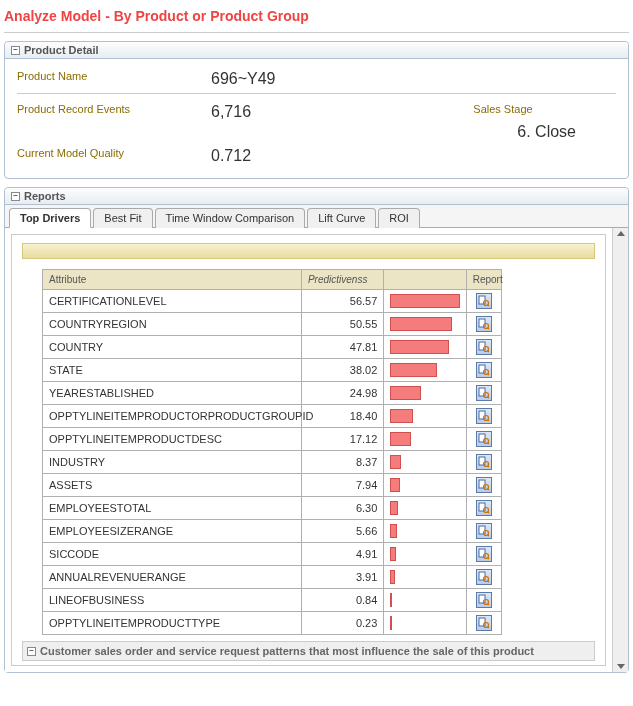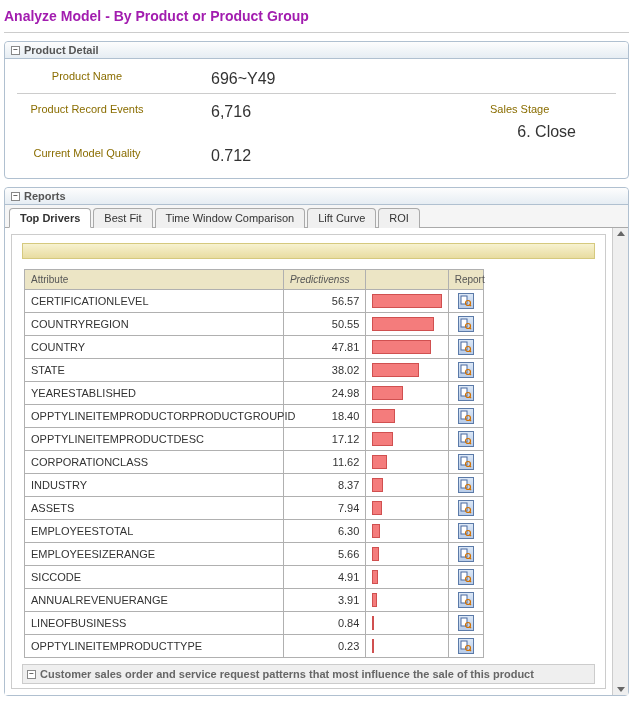--- a/index.html
+++ b/index.html
@@ -8,21 +8,21 @@
     padding: 4px;
     font-family: Arial, Helvetica, sans-serif;
     font-size: 11px;
     color: #333;
     background: #fff;
     width: 633px;
   }
   .page-title {
     font-size: 14px;
     font-weight: bold;
-    color: #a21caf;
+    color: #ef4444;
     padding: 4px 0 8px 0;
     border-bottom: 1px solid #ccc;
   }
   .panel {
     border: 1px solid #b0c0d0;
     border-radius: 4px;
     margin-top: 8px;
     background: #fff;
   }
   .panel-header {
@@ -52,21 +52,21 @@
   }
   .detail-body {
     padding: 8px 12px 10px 12px;
   }
   .detail-row {
     display: flex;
     padding: 3px 0;
   }
   .detail-label {
     width: 150px;
-    text-align: center;
+    text-align: left;
     color: #8a6d00;
     font-size: 11px;
     padding-right: 10px;
   }
   .detail-value {
     color: #333;
     font-size: 16px;
     margin-left: 44px;
   }
   .detail-right {
@@ -133,21 +133,21 @@
   .grad-bar {
     height: 16px;
     background: linear-gradient(#f7f2d0, #e8dca0);
     border: 1px solid #d5c97e;
     margin: 0 0 10px 0;
   }
   .driver-table {
     border-collapse: collapse;
     table-layout: fixed;
     width: 460px;
-    margin-left: 2px;
+    margin-left: 20px;
   }
   .driver-table th {
     background: #ece5c5;
     border: 1px solid #b0b0b0;
     font-size: 10px;
     font-weight: normal;
     color: #555;
     padding: 4px 6px;
     text-align: left;
   }
@@ -365,34 +365,20 @@
                   <div class="bar-fill" style="width:30.263390489658832%"></div>
                 </div>
               </td>
               <td class="col-rep"><span class="report-btn"><svg width="12" height="12" viewBox="0 0 12 12">
                     <rect x="1" y="1" width="6" height="8" fill="#fff" stroke="#4a6aa0" stroke-width="1"></rect>
                     <circle cx="8" cy="8" r="2.5" fill="none" stroke="#d07000" stroke-width="1.2"></circle>
                     <line x1="9.5" y1="9.5" x2="11" y2="11" stroke="#d07000" stroke-width="1.2"></line>
                   </svg></span></td>
             </tr>
             <tr>
-              <td class="col-attr">CORPORATIONCLASS</td>
-              <td class="pred">11.62</td>
-              <td class="col-bar">
-                <div class="bar-outer">
-                  <div class="bar-fill" style="width:20.54092275057451%"></div>
-                </div>
-              </td>
-              <td class="col-rep"><span class="report-btn"><svg width="12" height="12" viewBox="0 0 12 12">
-                    <rect x="1" y="1" width="6" height="8" fill="#fff" stroke="#4a6aa0" stroke-width="1"></rect>
-                    <circle cx="8" cy="8" r="2.5" fill="none" stroke="#d07000" stroke-width="1.2"></circle>
-                    <line x1="9.5" y1="9.5" x2="11" y2="11" stroke="#d07000" stroke-width="1.2"></line>
-                  </svg></span></td>
-            </tr>
-            <tr>
               <td class="col-attr">INDUSTRY</td>
               <td class="pred">8.37</td>
               <td class="col-bar">
                 <div class="bar-outer">
                   <div class="bar-fill" style="width:14.795828177479228%"></div>
                 </div>
               </td>
               <td class="col-rep"><span class="report-btn"><svg width="12" height="12" viewBox="0 0 12 12">
                     <rect x="1" y="1" width="6" height="8" fill="#fff" stroke="#4a6aa0" stroke-width="1"></rect>
                     <circle cx="8" cy="8" r="2.5" fill="none" stroke="#d07000" stroke-width="1.2"></circle>

